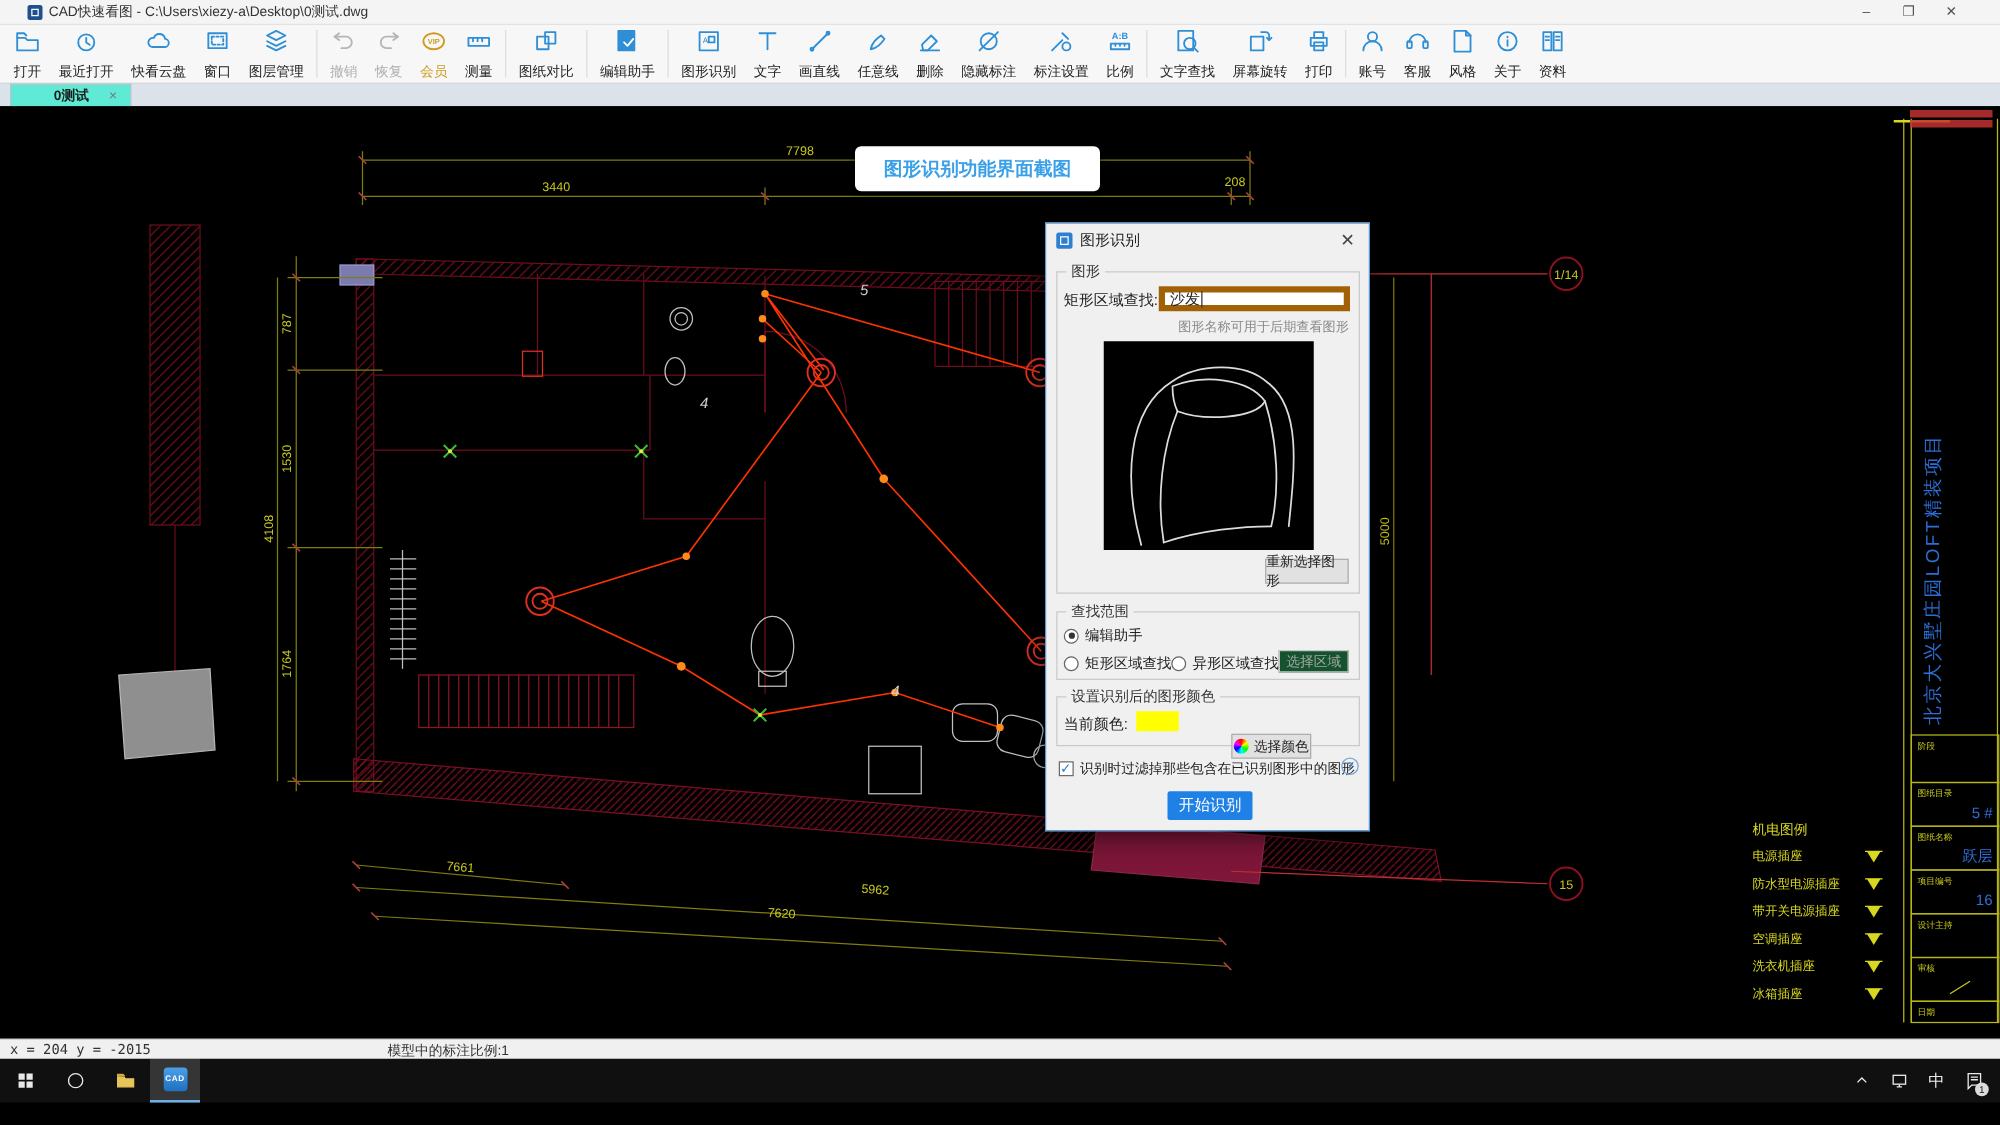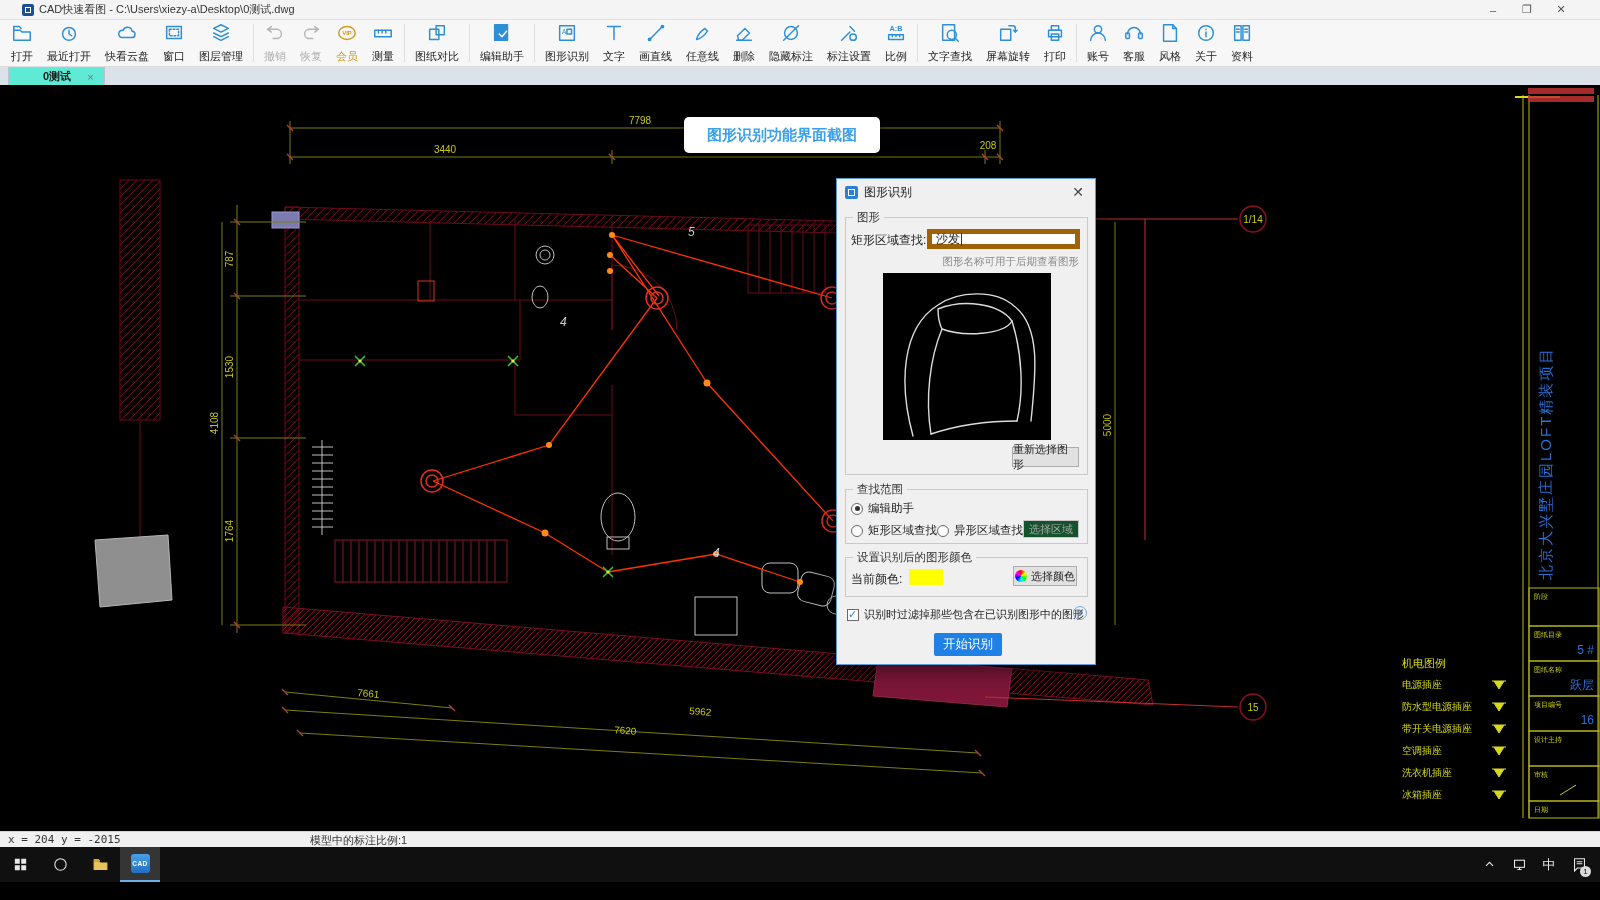--- a/index.html
+++ b/index.html
@@ -563,21 +563,21 @@
       <label class="radio" style="left:100px; top:344px;">
         <span class="rdot"></span>
           <span>异形区域查找</span>
       </label>
       <div class="btn disabled" style="left:186px; top:341px; width:56px; height:18px;">选择区域</div>
 
       <div class="groupbox" style="left:8px; top:378px; width:243px; height:40px;"></div>
       <span class="grouplabel" style="left:16px; top:371px;">设置识别后的图形颜色</span>
       <span class="dlg-label" style="left:14px; top:392px;">当前颜色:</span>
       <div class="swatch" style="background:#ffff00;"></div>
-      <div class="btn" style="left:148px; top:387px; width:64px; height:20px;margin-left:28px;">
+      <div class="btn" style="left:148px; top:408px; width:64px; height:20px;">
         <span class="colorwheel"></span>
         <span>选择颜色</span>
       </div>
 
       <div class="chkrow">
         <span class="chk"></span>
         <span>识别时过滤掉那些包含在已识别图形中的图形</span>
       </div>
       <div class="helpq">?</div>
 

